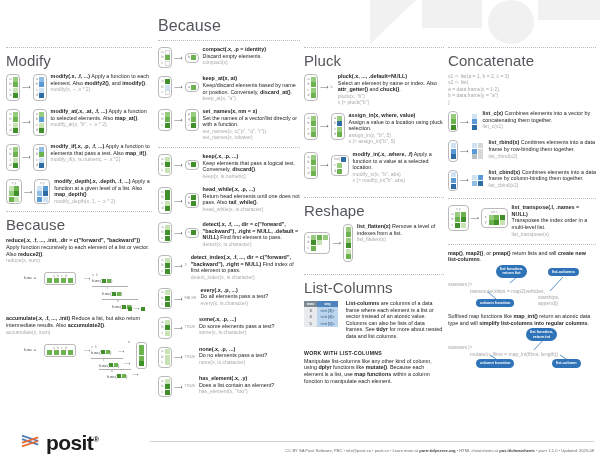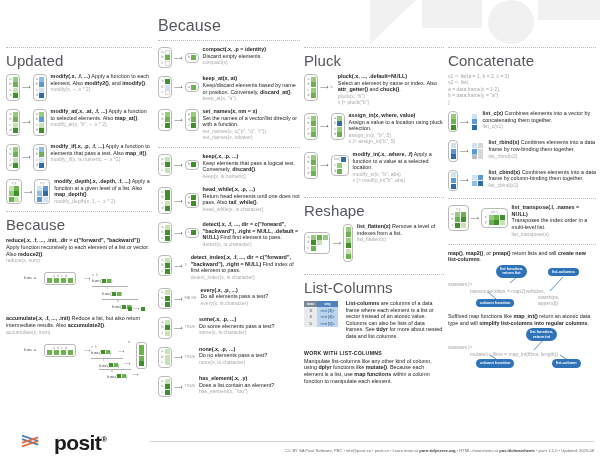--- a/index.html
+++ b/index.html
@@ -88,21 +88,21 @@
   .exwrap2 { position: relative; height: 40px; margin-top: 2px; }
   .abs { position: absolute; }
 
   
   .hex { position: absolute; top: 2px; left: 512px; width: 76px; height: 84px; }
 
   
   .footer { position: absolute; bottom: 4px; left: 0; width: 600px; height: 44px; }
   .posit-logo { position: absolute; left: 20px; bottom: 6px; display: flex; align-items: center; }
   .posit-mark { width: 22px; height: 18px; margin-right: 4px; }
-  .posit-word { font-size: 21px; font-weight: bold; color: #1c1c1c; letter-spacing: -0.6px; line-height: 21px; margin-left: 8px; }
+  .posit-word { font-size: 21px; font-weight: bold; color: #1c1c1c; letter-spacing: -0.6px; line-height: 21px; }
   .posit-word sup { font-size: 8px; vertical-align: super; }
   .footline { position: absolute; left: 150px; right: 6px; bottom: 17px; border-top: 1px solid #d2d2d2; }
   .foottext { position: absolute; right: 6px; bottom: 5px; font-size: 4.1px; color: #6a6a6a; line-height: 6px; }
   .foottext b { font-weight: bold; color:#3d3d3d; }
 
   .sec-sub { font-size: 5.2px; font-weight: bold; color: #1f1f1f; letter-spacing: .3px; margin: 5px 0 2px 0; }
 </style>
 </head>
 <body>
 
@@ -112,21 +112,21 @@
     <div class="blk" style="left:0; top:0; width:46px; height:44px;"></div>
     <div class="blk" style="left:52px; top:0; width:60px; height:28px;"></div>
     <div class="blk" style="left:118px; top:0; width:46px; height:44px; border-radius:50%;"></div>
     <div class="blk" style="left:168px; top:0; width:62px; height:20px;"></div>
     <div class="tri" style="left:0; top:0; border-width:0 0 44px 46px; border-color:transparent transparent #ffffff transparent;"></div>
   </div>
 
 
   <div class="col c1">
     <div class="rule"></div>
-    <h2 class="sect big">Updated</h2>
+    <h2 class="sect big">Modify</h2>
 
     <div class="entry">
       <div class="dia diarow">
         <span class="lst">
             <span class="row">
               <span class="nm">a</span>
               <span class="sq g2"></span>
             </span>
             <span class="row">
               <span class="nm">b</span>

